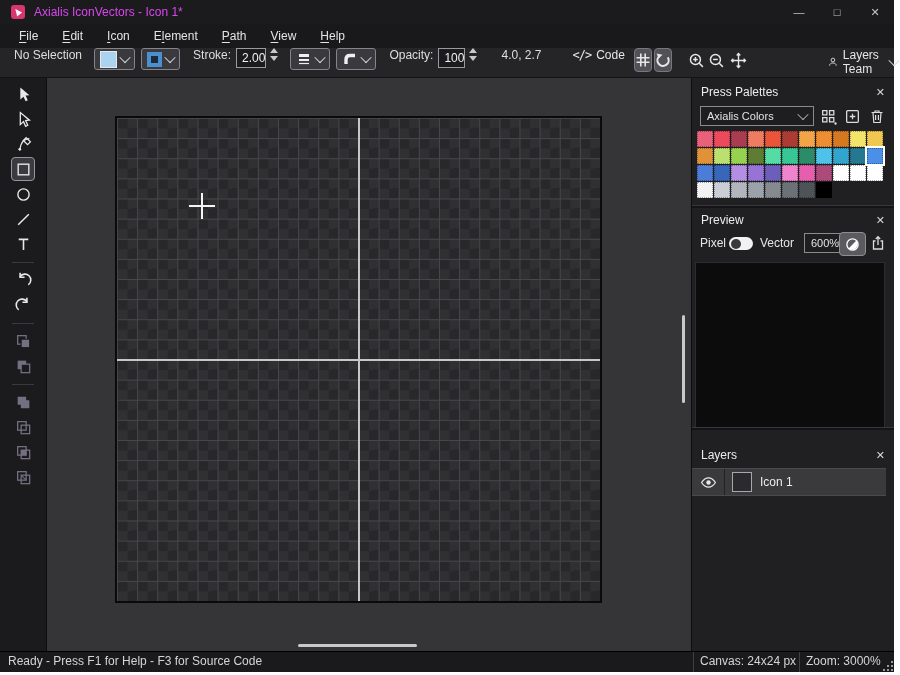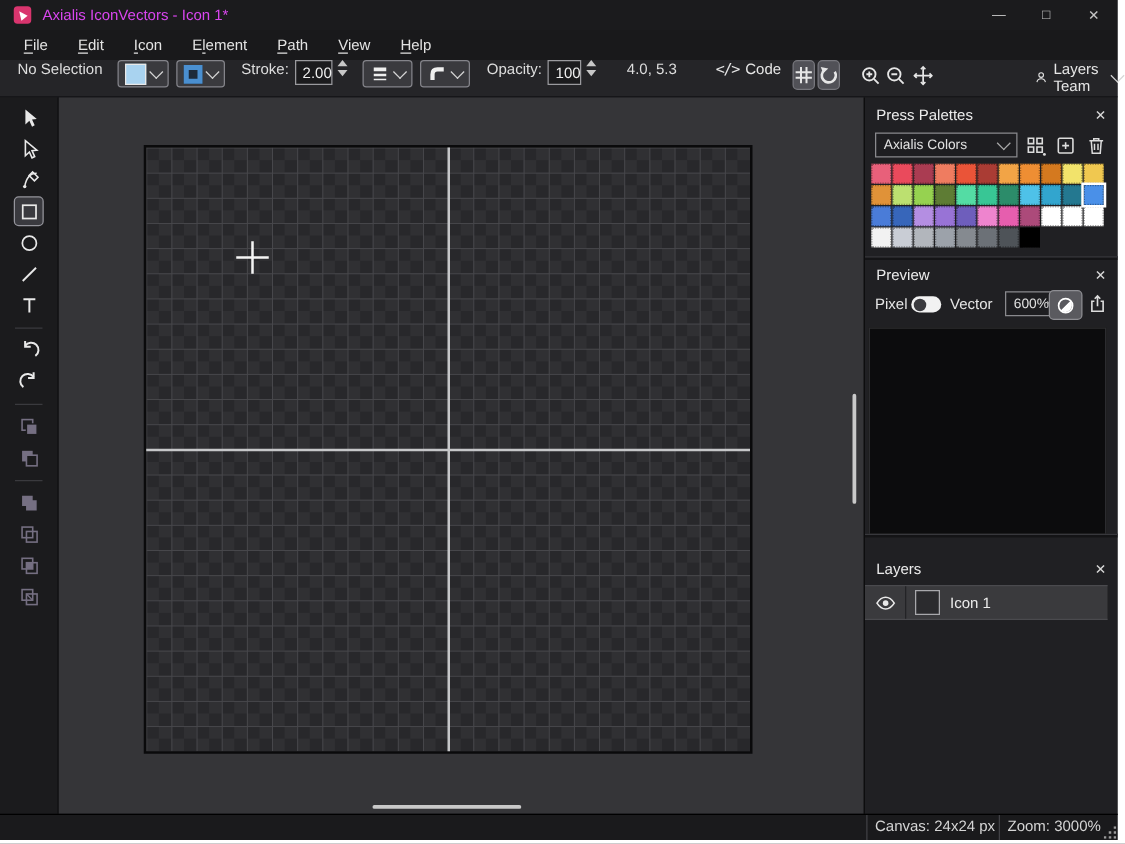--- a/index.html
+++ b/index.html
@@ -143,21 +143,21 @@
           </svg>
       </span>
       <span class="chev"></span>
     </div>
     <span class="tb-label" style="margin-left:13px;">Opacity:</span>
     <div class="spin-box" style="margin-left:5px;">100</div>
     <div class="spinners">
         <span class="tri-up"></span>
         <span class="tri-dn"></span>
       </div>
-    <span class="tb-label" style="margin-left:24px;">4.0, 5.3</span>
+    <span class="tb-label" style="margin-left:24px;">4.0, 2.7</span>
     <div class="tb-sep" style="margin-left:20px;"></div>
     <div class="tb-text-btn" style="margin-left:11px;">
       <span class="code-glyph">&lt;/&gt;</span>
       <span>Code</span>
     </div>
     <div class="tb-icon-btn active" style="margin-left:9px;">
       <svg width="16" height="16" viewBox="0 0 16 16" stroke="currentColor" fill="none" stroke-width="1.6">
           <path d="M5.8 1.5 V14.5 M10.2 1.5 V14.5 M1.5 5.8 H14.5 M1.5 10.2 H14.5"></path>
         </svg>
     </div>
@@ -425,20 +425,21 @@
             </span>
             <span class="layer-divider"></span>
             <span class="layer-thumb"></span>
             <span class="layer-name">Icon 1</span>
           </div>
         </div>
     </div>
   </div>
 
   <div class="statusbar">
+    <span class="sb-msg">Ready - Press F1 for Help - F3 for Source Code</span>
     <span class="sb-sep" style="left:693px;"></span>
     <span class="sb-canvas">Canvas: 24x24 px</span>
     <span class="sb-sep" style="left:799px;"></span>
     <span class="sb-zoom">Zoom: 3000%</span>
     <span class="sb-grip">
       <svg width="10" height="10" viewBox="0 0 10 10">
           <g fill="#9a9a9a">
             <rect x="8" y="0" width="2" height="2"></rect>
             <rect x="8" y="4" width="2" height="2"></rect>
             <rect x="4" y="4" width="2" height="2"></rect>

